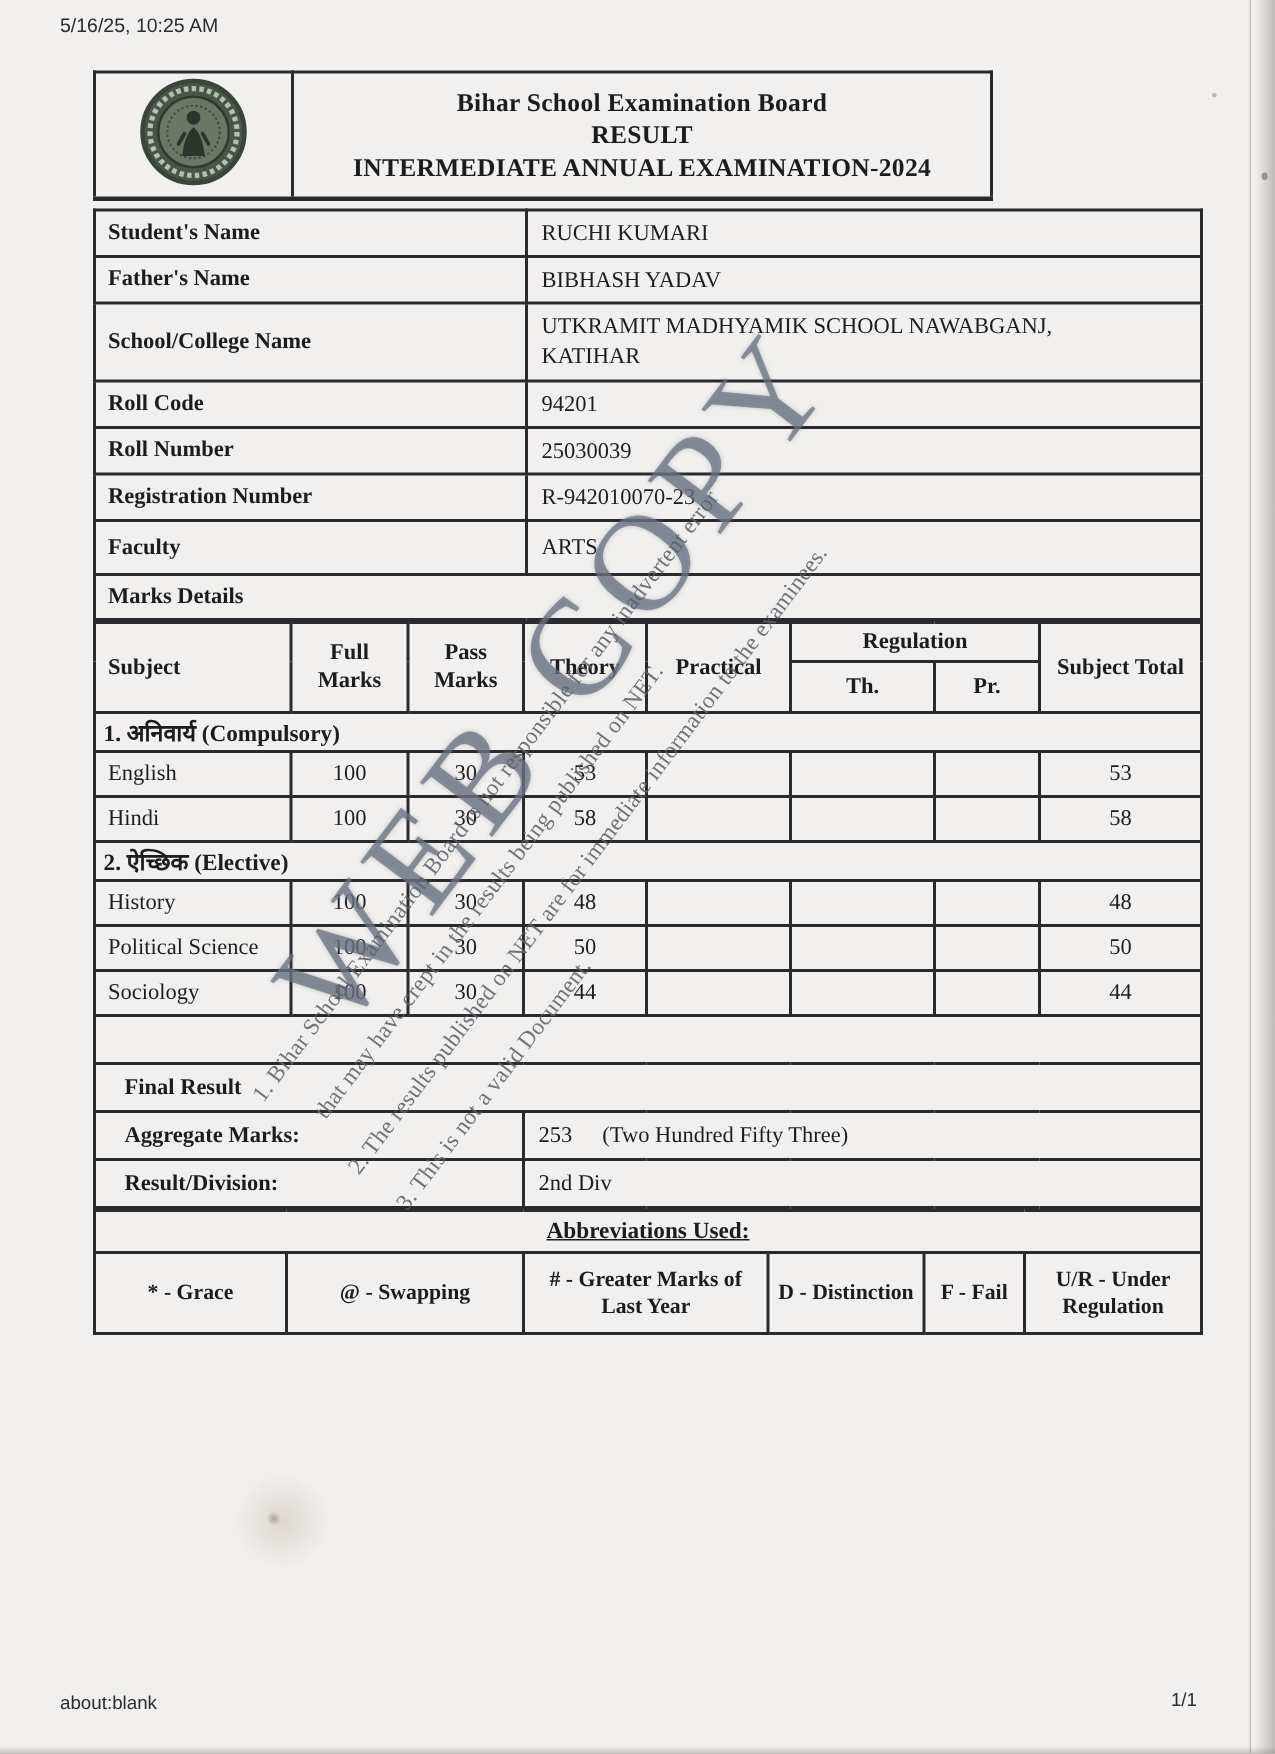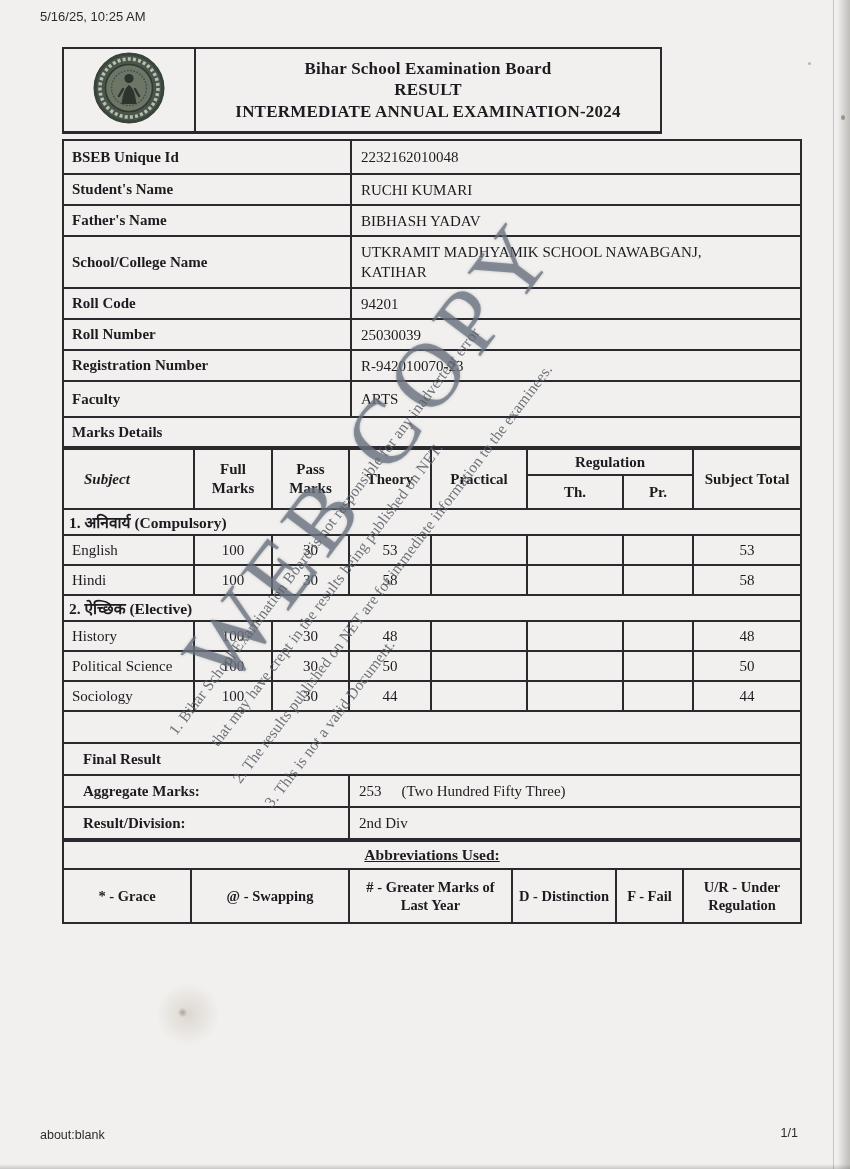--- a/index.html
+++ b/index.html
@@ -26,21 +26,21 @@
   .info .lbl{font-weight:bold;text-align:left;padding:2px 6px 2px 8px;}
   .info .val{text-align:left;padding:2px 6px 2px 9px;white-space:pre-line;line-height:20px;}
   .info .r-std td{height:25px;}
   .info .r-first td{height:28px;}
   .info .r-school td{height:46px;}
   .info .r-fac td{height:30px;}
   .info .r-md td{height:24px;}
 
   
   .marks th{font-weight:bold;padding:1px 2px;}
-  .marks .subj-h{text-align:left;padding-left:20px;font-style:italic;}
+  .marks .subj-h{text-align:left;padding-left:8px;}
   .marks .h1 th{height:22px;line-height:19px;}
   .marks .h2 th{height:30px;}
   .marks .sec td{font-weight:bold;text-align:left;padding:1px 5px;height:21px;font-size:15.5px;}
   .marks .data td{height:26px;text-align:center;}
   .marks .data .subj{text-align:left;padding-left:8px;margin-top:16px;}
   .marks .spacer td{height:28px;}
   .marks .lbl{font-weight:bold;text-align:left;padding:2px 6px 2px 19px;height:26px;}
   .marks .val-cell{text-align:left;padding:2px 6px 2px 9px;height:26px;}
   .marks .words{margin-left:20px;}
 
@@ -110,24 +110,20 @@
       </tr>
     </tbody>
       </table>
 
     <table class="info">
       <colgroup>
           <col style="width:288px">
           <col style="width:450px">
         </colgroup>
       <tbody>
-          <tr class="r-first">
-        <td class="lbl">BSEB Unique Id</td>
-        <td class="val">2232162010048</td>
-      </tr>
       <tr class="r-std">
         <td class="lbl">Student's Name</td>
         <td class="val">RUCHI KUMARI</td>
       </tr>
       <tr class="r-std">
         <td class="lbl">Father's Name</td>
         <td class="val">BIBHASH YADAV</td>
       </tr>
       <tr class="r-school">
         <td class="lbl">School/College Name</td>

